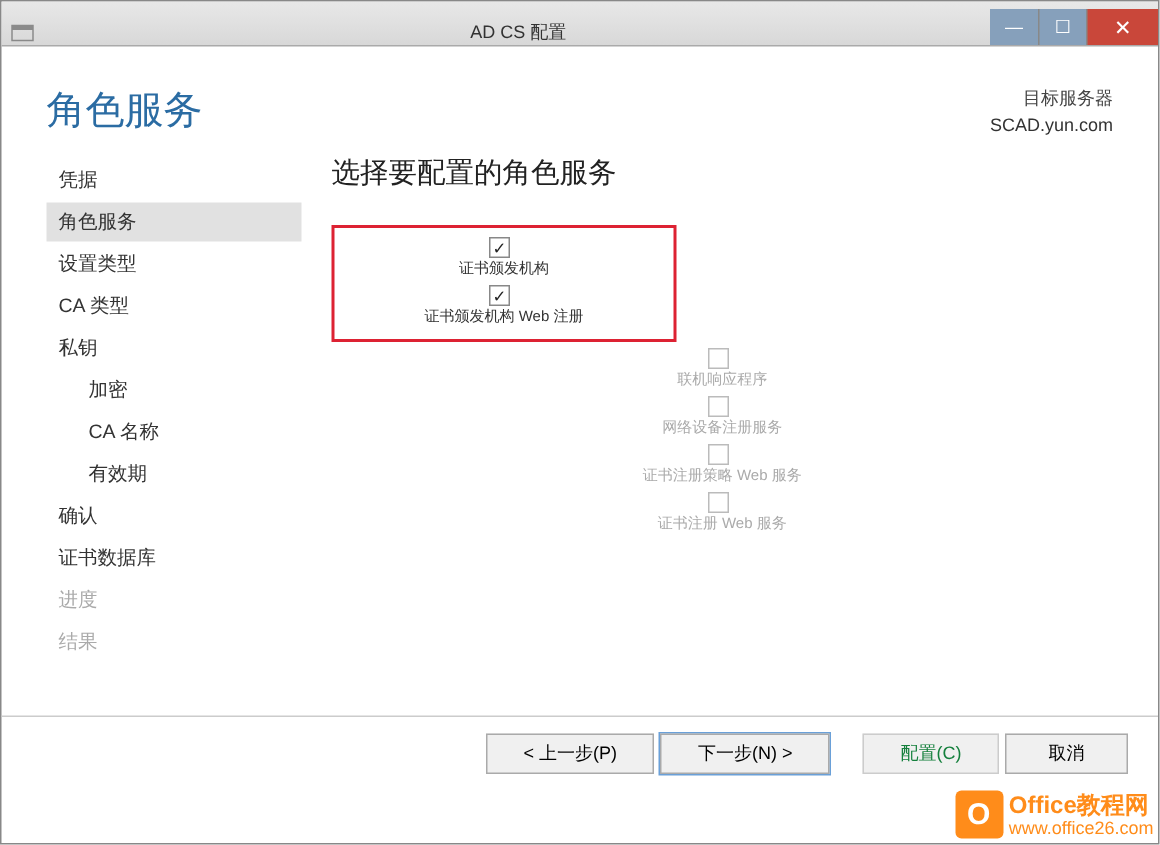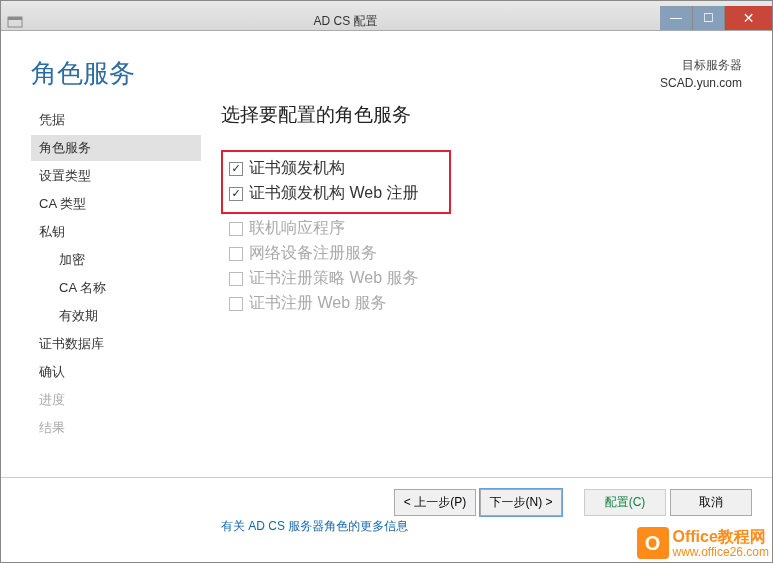--- a/index.html
+++ b/index.html
@@ -25,31 +25,31 @@
     .sidebar { width: 170px; padding-top: 5px; font-size: 13px; }
     .side-item { padding: 4px 8px; color: #333; cursor: default; white-space: nowrap; margin-bottom: 2px;}
     .side-item.active { background: #e1e1e1;}
     .side-item.sub { padding-left: 28px; }
     .side-item.disabled { color: #aaa; }
     
     .main { flex: 1; padding: 0 0 0 20px; }
     .main-heading { font-size: 19px; color: #222; margin-bottom: 22px; }
     
     .highlight-box { border: 2px solid #d23; padding: 4px 6px 6px 6px; width: 230px; margin-bottom: 0px;}
-    .check-item { display: flex; align-items: center; font-size: 16px; color: #333; padding: 2px 0; }
+    .check-item { display: flex; align-items: center; font-size: 10px; color: #333; padding: 2px 0; flex-direction: column; }
     .check-item.disabled { color: #aaa; }
     .check-box { width: 14px; height: 14px; border: 1px solid #888; margin-right: 6px; display: inline-flex; align-items: center; justify-content: center; font-size: 11px; background: #fff; color: #222; flex-shrink: 0;}
     .check-box.checked::after { content: "✓"; }
     .check-item.disabled .check-box { border-color: #bbb; }
     .plain-checks { padding: 2px 8px;}
     
     .info-link { color: #1767ad; font-size: 12px; margin-top: 200px; display: inline-block; cursor: default;}
 
     .footer { height: 50px; border-top: 1px solid #ccc; display: flex; align-items: center; justify-content: flex-end; padding: 0 20px; gap: 4px; }
-    .btn { font-size: 12px; padding: 4px 0; background: #f0f0f0; border: 1px solid #aaa; min-width: 82px; text-align: center; cursor: default;}
+    .btn { font-size: 12px; padding: 4px 24px; background: #f0f0f0; border: 1px solid #aaa; min-width: 82px; text-align: center; cursor: default;}
     .btn.disabled { color: #15803d; border-color: #ccc; }
     .btn.default { box-shadow: 0 0 0 1px #6aa0d8; }
     .btn-gap { width: 14px; }
 
     .watermark { position: absolute; right: 4px; bottom: 4px; font-size: 16px; font-weight: bold; color: #ff8c1a; pointer-events: none; display:flex; align-items:center; gap:4px;}
     .watermark .sub { font-size: 12px; color: #ff8c1a; font-weight: normal; display:block; margin-top:-3px;}
     .wm-icon { width: 32px; height: 32px; background: #ff8c1a; border-radius: 4px; display:flex; align-items:center; justify-content:center; color:#fff; font-weight:bold; font-size:20px;}
   </style>
 </head>
 <body>
@@ -78,22 +78,22 @@
 <div class="body-area">
   <div class="sidebar">
     <div class="side-item">凭据</div>
     <div class="side-item active">角色服务</div>
     <div class="side-item">设置类型</div>
     <div class="side-item">CA 类型</div>
     <div class="side-item">私钥</div>
     <div class="side-item sub">加密</div>
     <div class="side-item sub">CA 名称</div>
     <div class="side-item sub">有效期</div>
+    <div class="side-item">确认</div>
     <div class="side-item">证书数据库</div>
-    <div class="side-item">确认</div>
     <div class="side-item disabled">进度</div>
     <div class="side-item disabled">结果</div>
   </div>
 
   <div class="main">
     <div class="main-heading">选择要配置的角色服务</div>
 
     <div class="highlight-box">
       <div class="check-item">
         <span class="check-box checked"></span>

